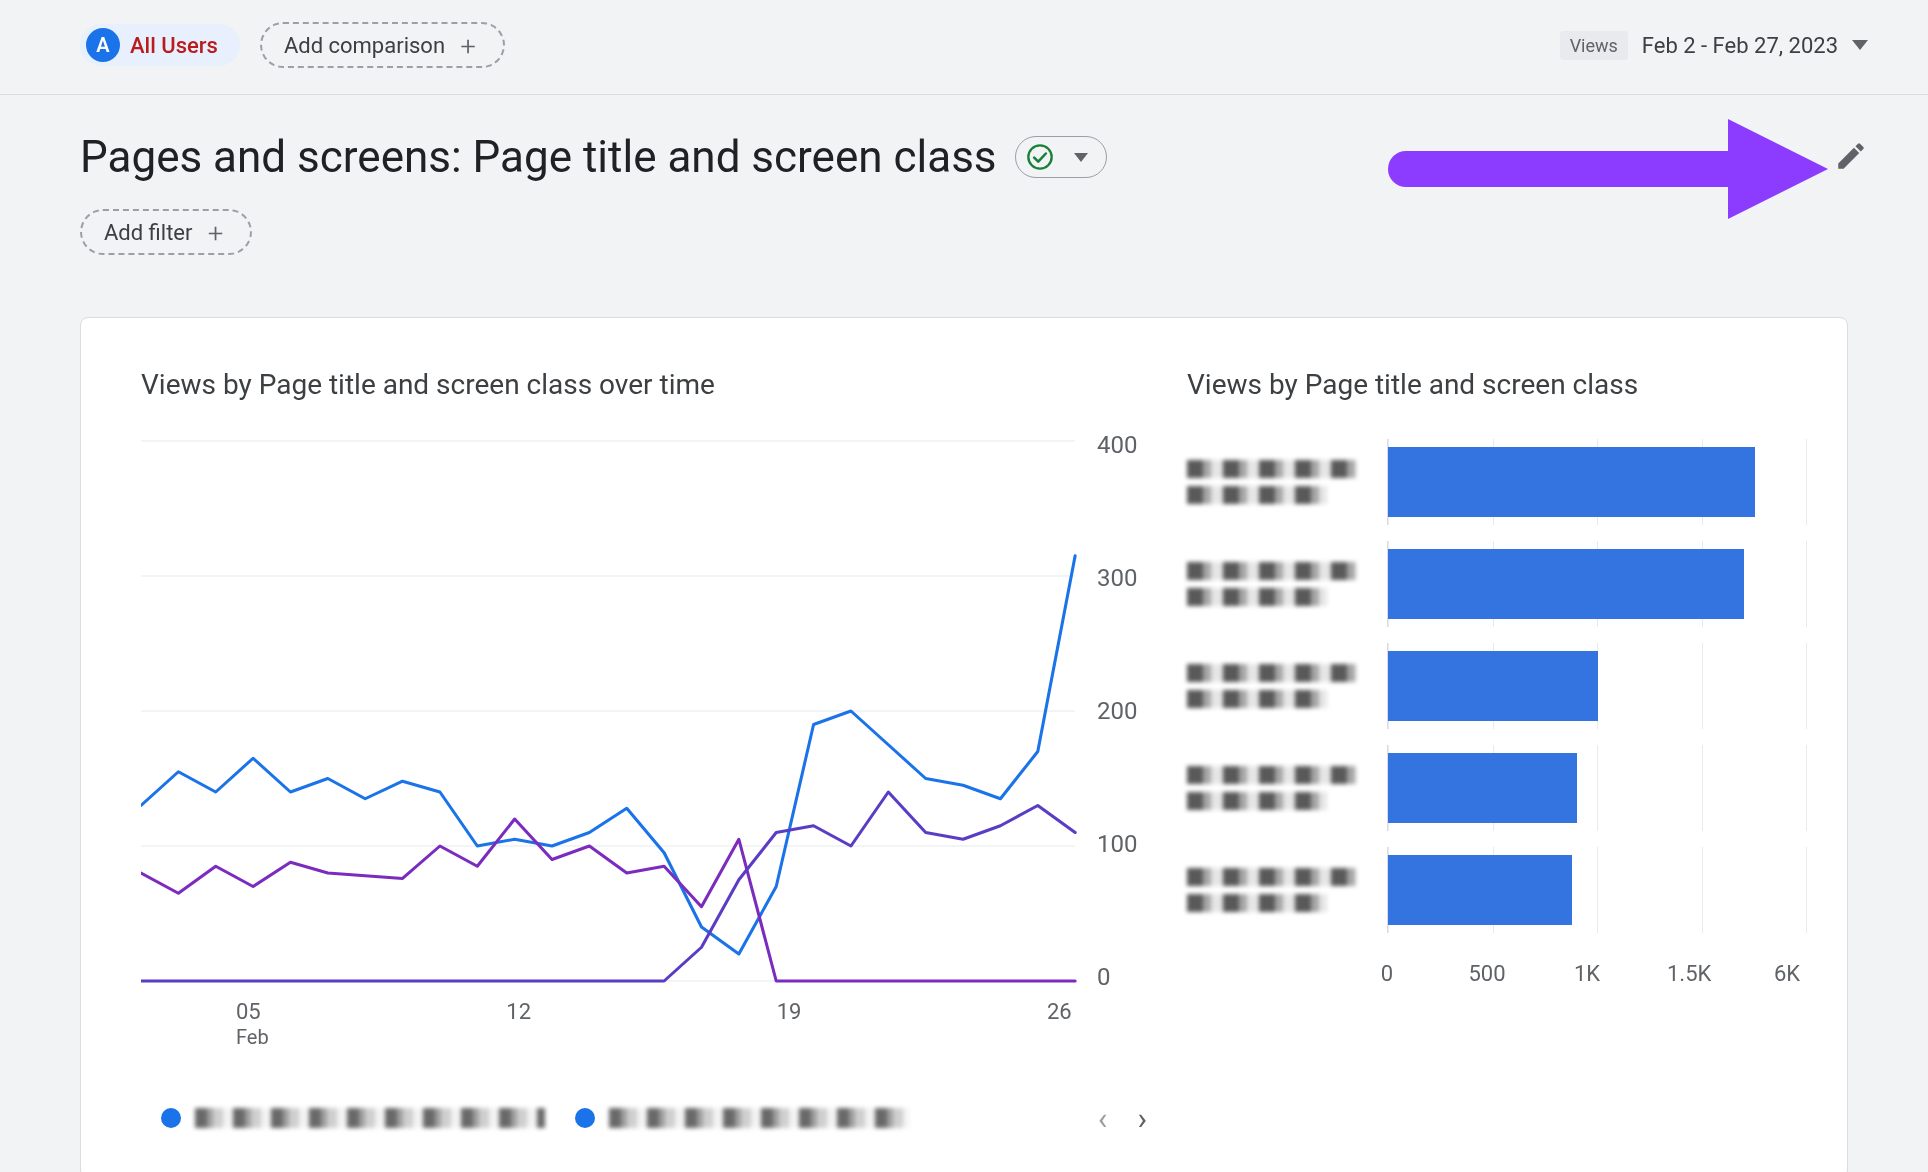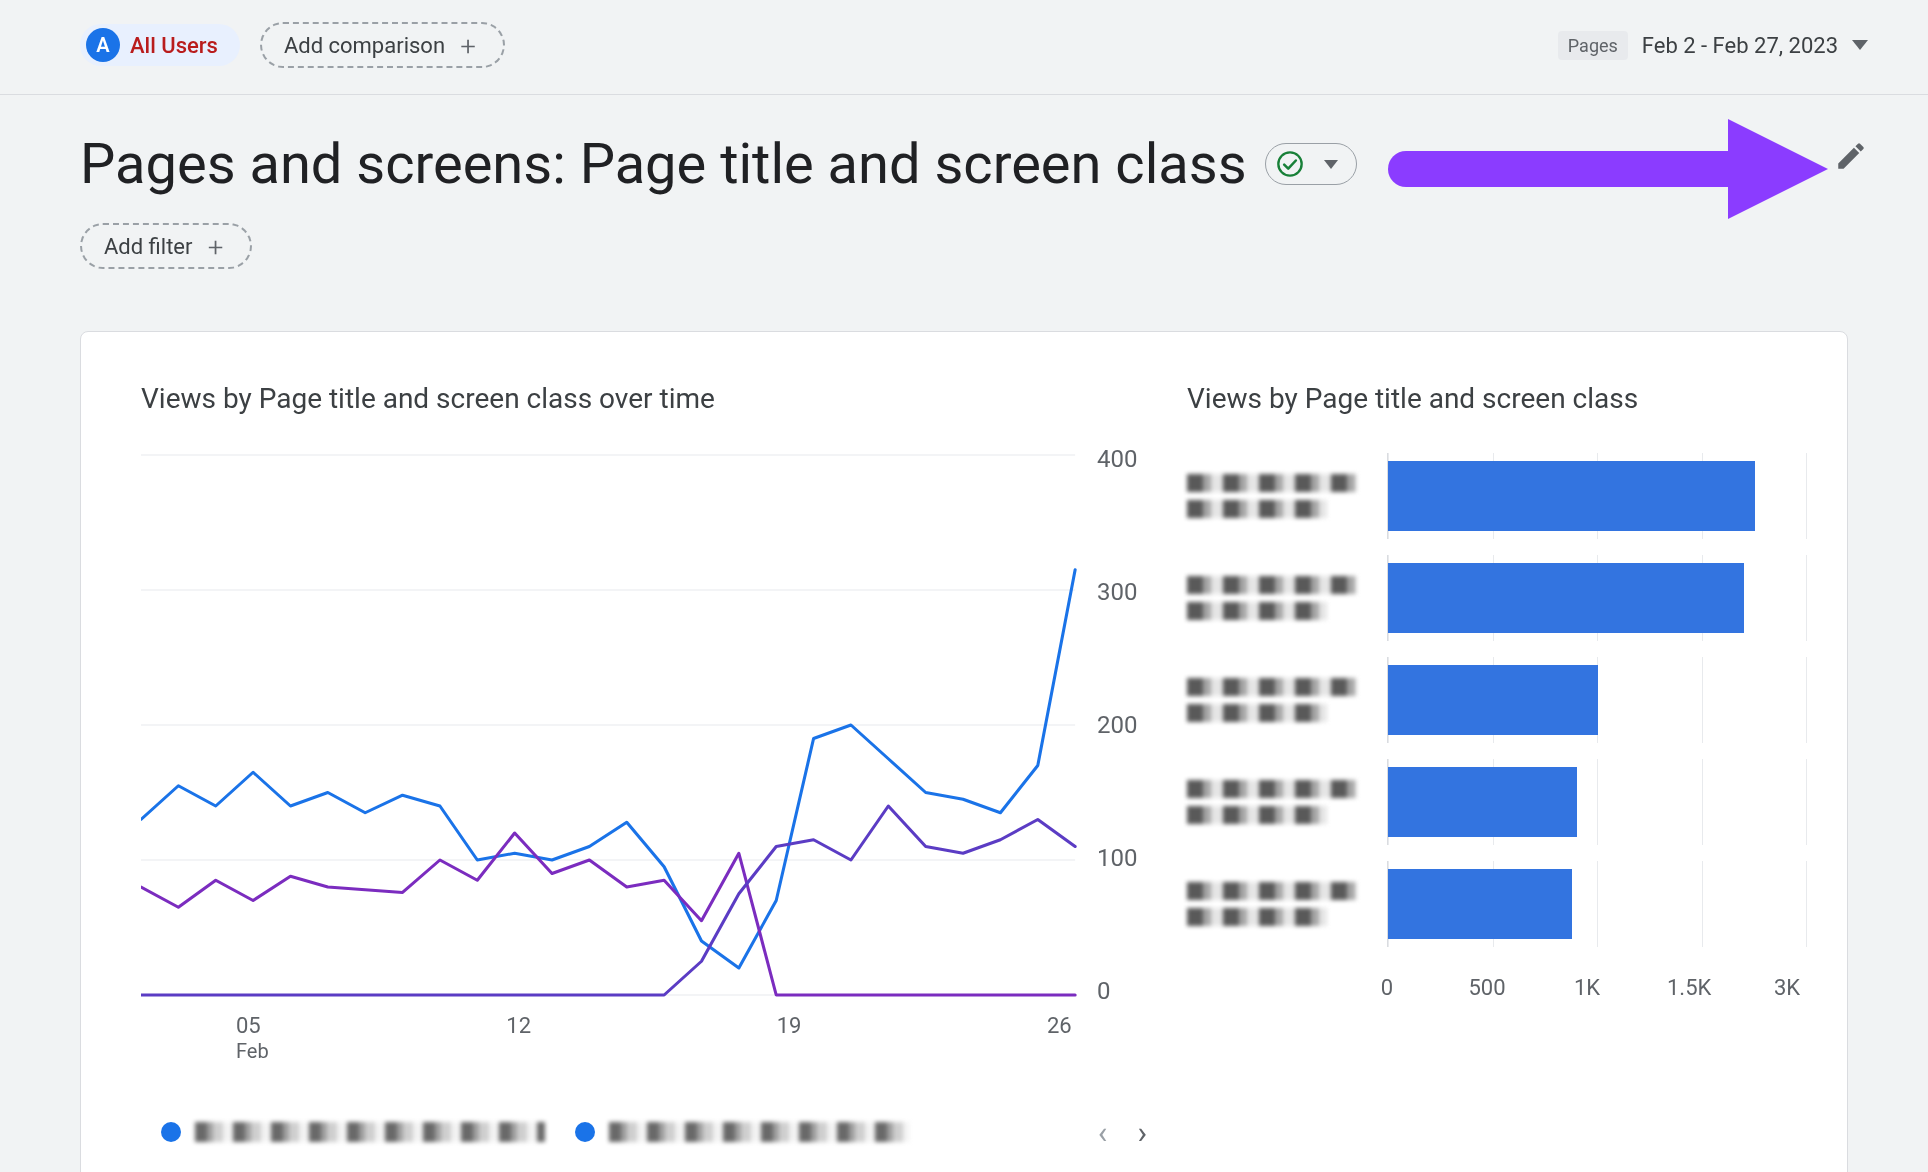--- a/index.html
+++ b/index.html
@@ -85,21 +85,21 @@
     border-top: 10px solid #5f6368;
   }
   .titlebar {
     display: flex;
     align-items: center;
     padding: 36px 60px 10px 80px;
     gap: 18px;
     position: relative;
   }
   .titlebar h1 {
-    font-size: 56px;
+    font-size: 44px;
     font-weight: 400;
     color: #202124;
   }
   .status-pill {
     display: inline-flex;
     align-items: center;
     gap: 20px;
     border: 1px solid #9aa0a6;
     border-radius: 40px;
     padding: 6px 18px 6px 10px;
@@ -267,21 +267,21 @@
   <div class="pill-allusers">
     <div class="avatar">A</div>
     <span class="label">All Users</span>
   </div>
   <div class="dashed-pill">
     <span>Add comparison</span>
     <span class="plus">＋</span>
   </div>
   <div class="spacer"></div>
   <div class="daterange">
-    <span class="custom-badge">Pages</span>
+    <span class="custom-badge">Views</span>
     <span class="range-text">Feb 2 - Feb 27, 2023</span>
     <span class="caret"></span>
   </div>
 </div>
 
 <div class="titlebar">
   <h1>Pages and screens: Page title and screen class</h1>
   <div class="status-pill">
     <svg width="28" height="28" viewBox="0 0 24 24">
       <circle cx="12" cy="12" r="10" fill="none" stroke="#188038" stroke-width="2"></circle>
@@ -439,17 +439,17 @@
             </div>
         <div class="bar-fill" style="width:44%"></div>
       </div>
         </div>
       </div>
     <div class="bar-xticks" id="bar-xticks">
         <span>0</span>
         <span>500</span>
         <span>1K</span>
         <span>1.5K</span>
-        <span>3K</span>
+        <span>6K</span>
       </div>
   </div>
 
 </div>
 
 </body></html>

